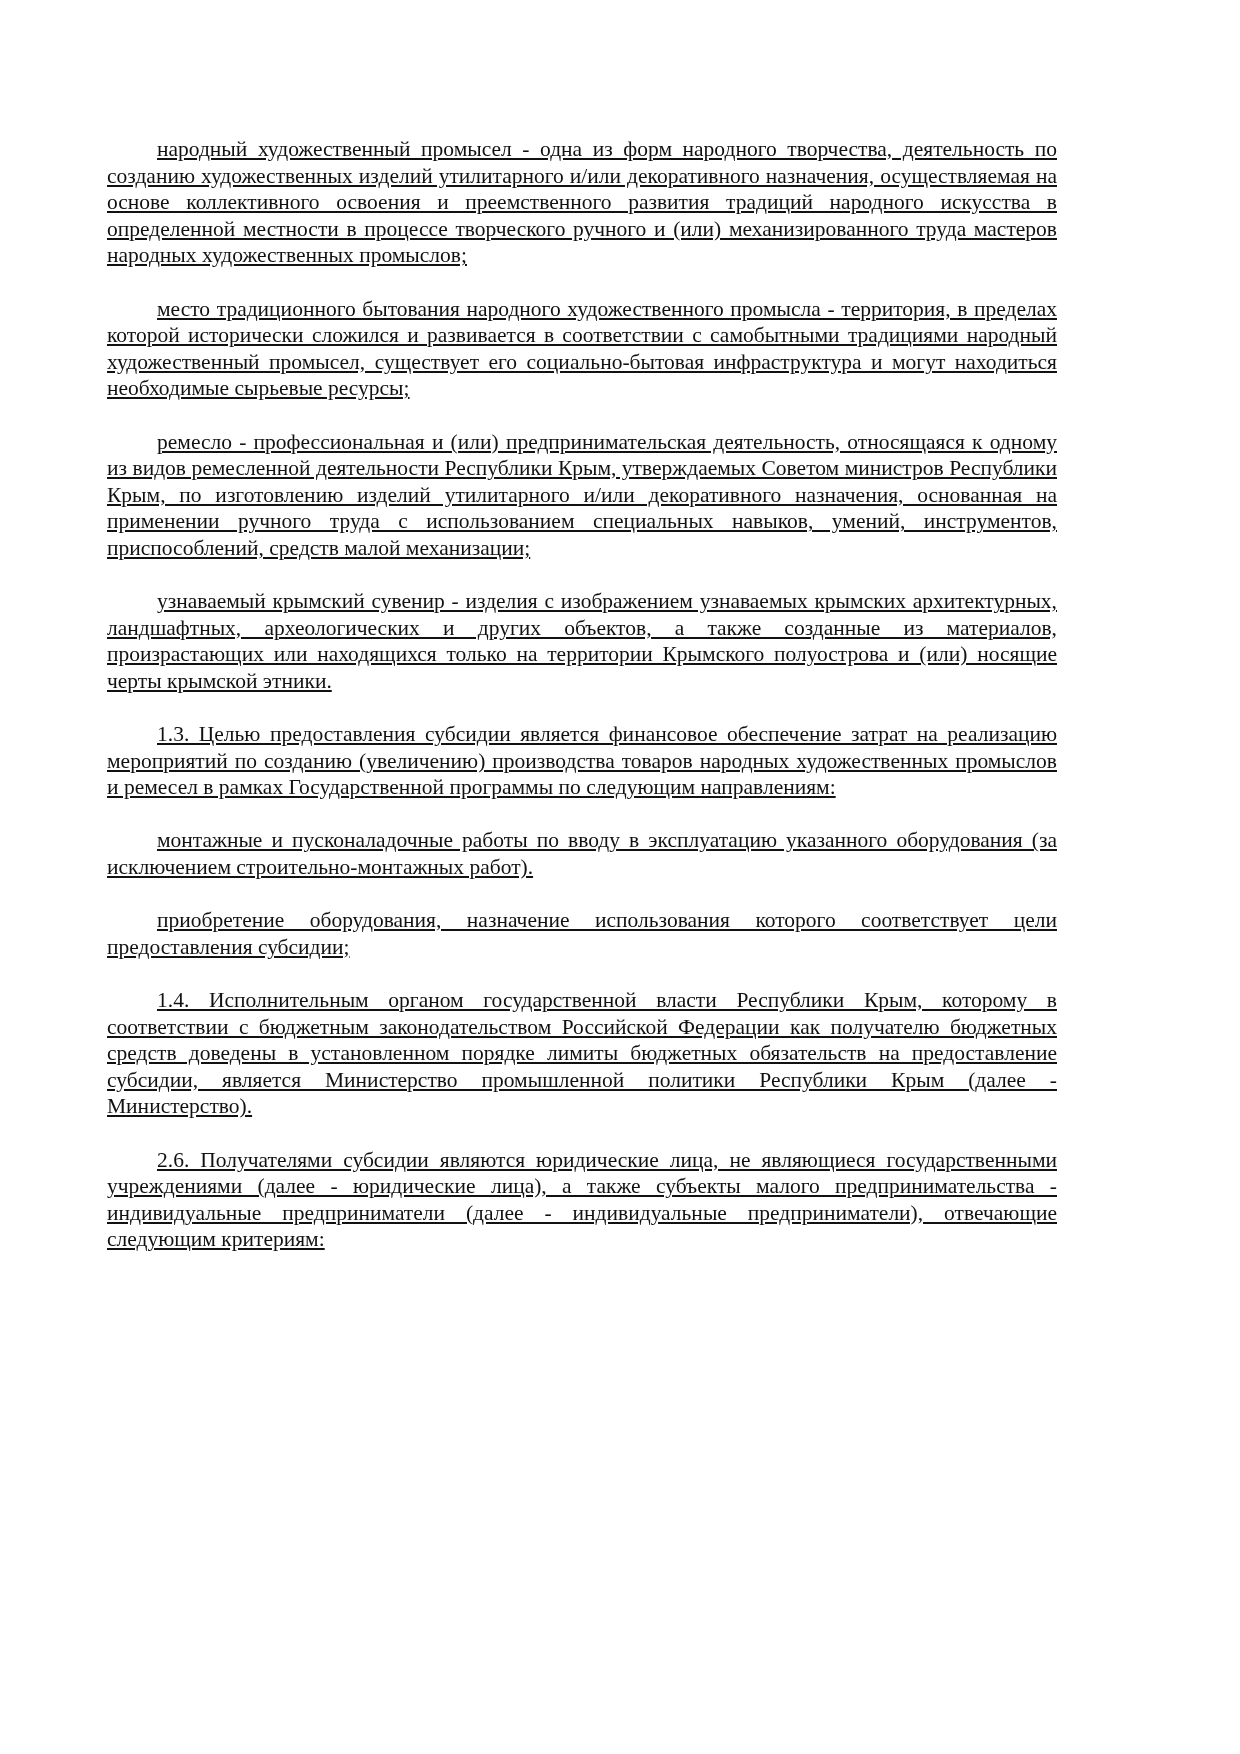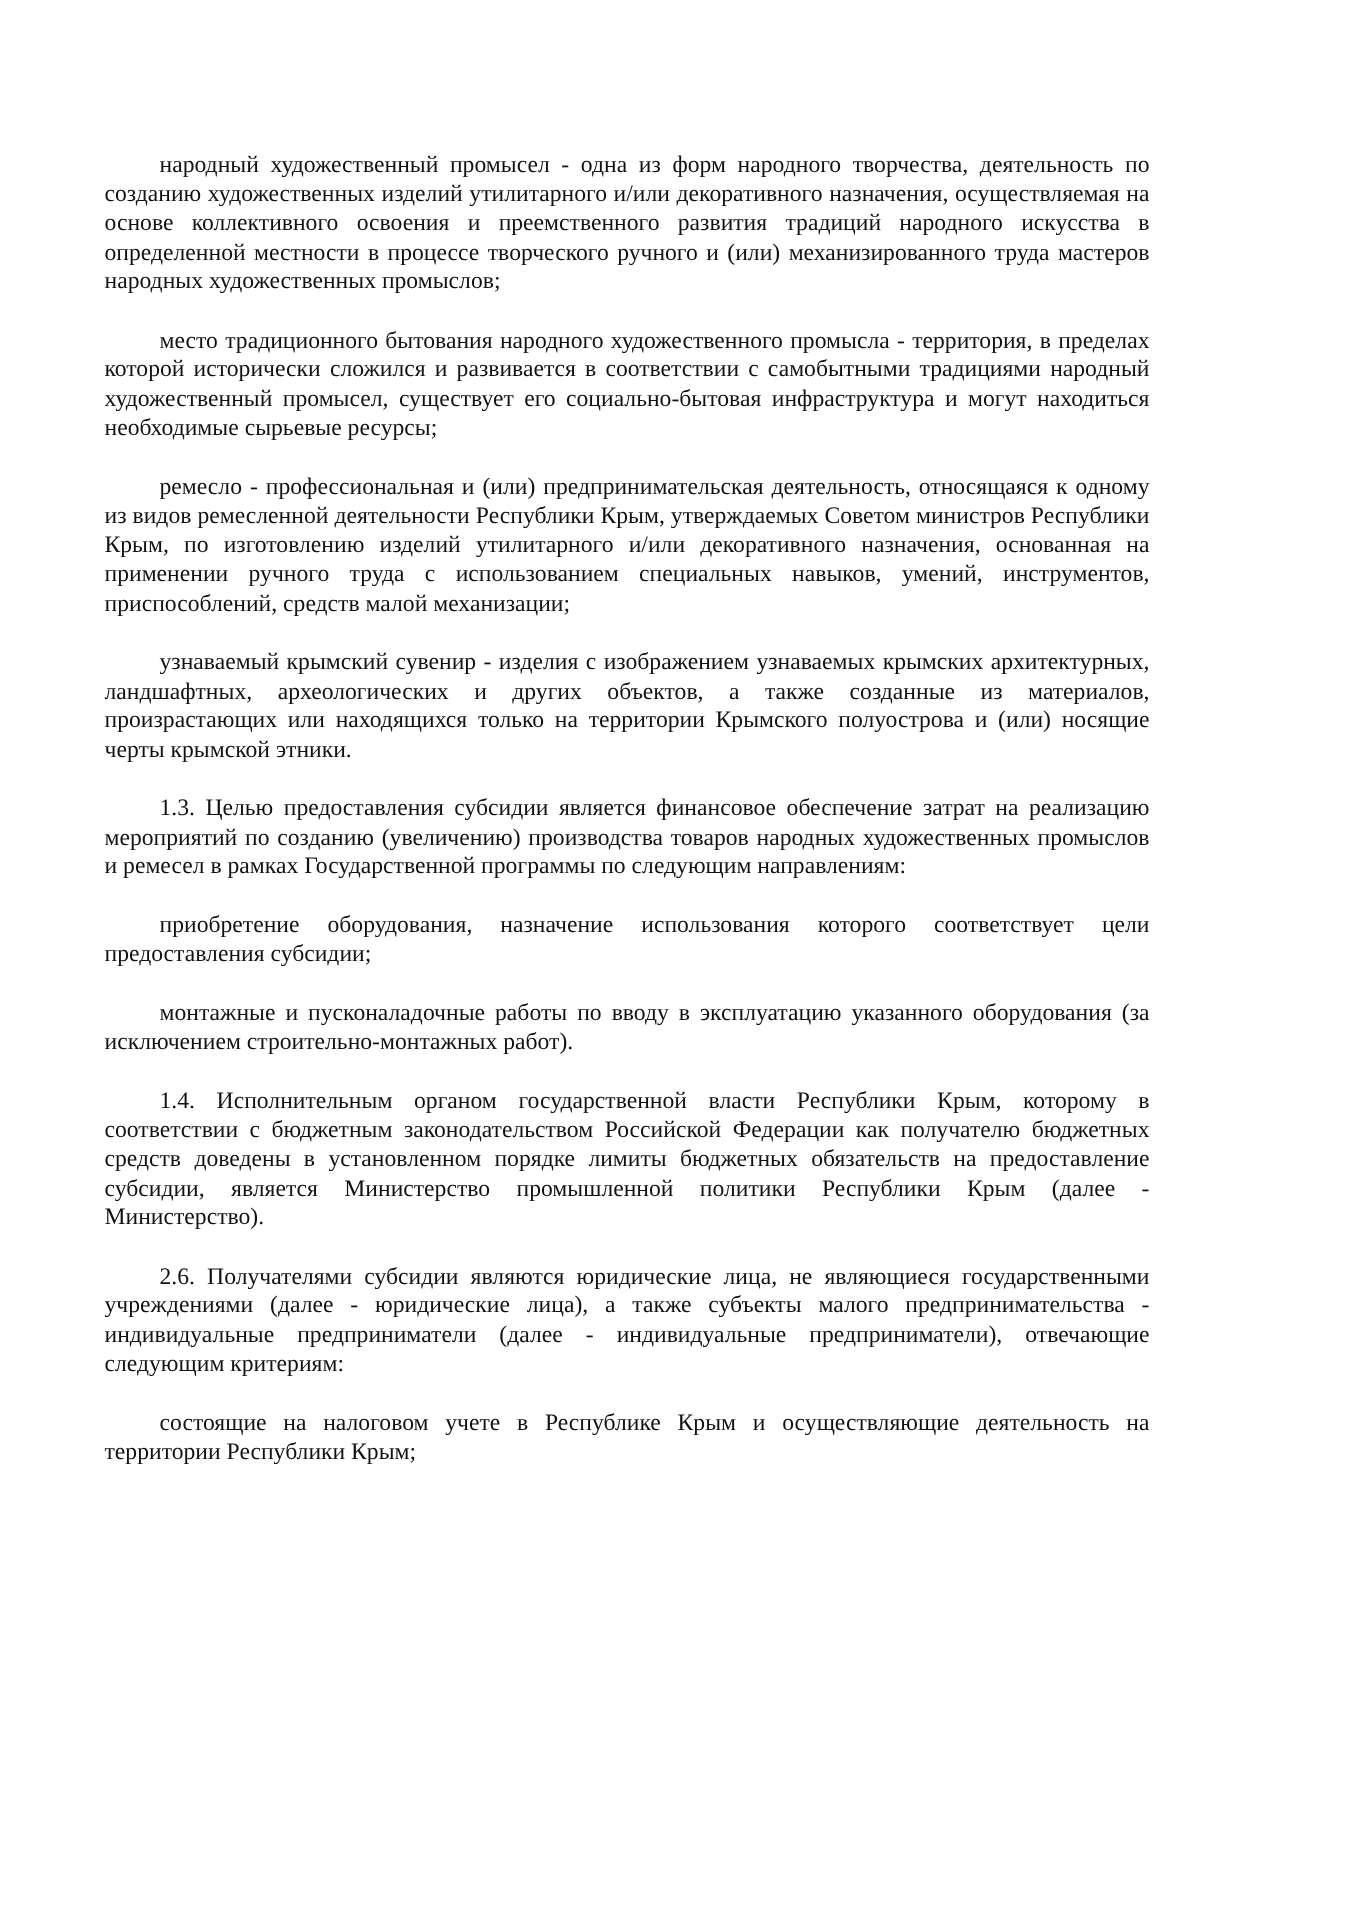--- a/index.html
+++ b/index.html
@@ -1,42 +1,42 @@
 <!DOCTYPE html>
 <html><head>
 <meta charset="utf-8">
 <style>
   html, body { margin: 0; padding: 0; background: #ffffff; }
   body { width: 1240px; height: 1754px; position: relative; overflow: hidden; }
   .page {
     position: absolute;
-    left: 95px;
+    left: 107px;
     top: 136px;
     width: 950px;
     font-family: "Liberation Serif", "DejaVu Serif", serif;
     font-size: 21.5px;
     line-height: 26.6px;
     color: #111111;
+    text-decoration: underline;
   }
   .para {
     margin: 0 0 26.6px 0;
     text-align: justify;
     text-indent: 50px;
   }
   .para.last {
     text-align-last: justify;
   }
 </style>
 </head>
 <body>
 
 <div class="page">
   <p class="para">народный художественный промысел - одна из форм народного творчества, деятельность по созданию художественных изделий утилитарного и/или декоративного назначения, осуществляемая на основе коллективного освоения и преемственного развития традиций народного искусства в определенной местности в процессе творческого ручного и (или) механизированного труда мастеров народных художественных промыслов;</p>
   <p class="para">место традиционного бытования народного художественного промысла - территория, в пределах которой исторически сложился и развивается в соответствии с самобытными традициями народный художественный промысел, существует его социально-бытовая инфраструктура и могут находиться необходимые сырьевые ресурсы;</p>
   <p class="para">ремесло - профессиональная и (или) предпринимательская деятельность, относящаяся к одному из видов ремесленной деятельности Республики Крым, утверждаемых Советом министров Республики Крым, по изготовлению изделий утилитарного и/или декоративного назначения, основанная на применении ручного труда с использованием специальных навыков, умений, инструментов, приспособлений, средств малой механизации;</p>
   <p class="para">узнаваемый крымский сувенир - изделия с изображением узнаваемых крымских архитектурных, ландшафтных, археологических и других объектов, а также созданные из материалов, произрастающих или находящихся только на территории Крымского полуострова и (или) носящие черты крымской этники.</p>
   <p class="para">1.3. Целью предоставления субсидии является финансовое обеспечение затрат на реализацию мероприятий по созданию (увеличению) производства товаров народных художественных промыслов и ремесел в рамках Государственной программы по следующим направлениям:</p>
+  <p class="para">монтажные и пусконаладочные работы по вводу в эксплуатацию указанного оборудования (за исключением строительно-монтажных работ).</p>
   <p class="para">приобретение оборудования, назначение использования которого соответствует цели предоставления субсидии;</p>
-  <p class="para">монтажные и пусконаладочные работы по вводу в эксплуатацию указанного оборудования (за исключением строительно-монтажных работ).</p>
   <p class="para">1.4. Исполнительным органом государственной власти Республики Крым, которому в соответствии с бюджетным законодательством Российской Федерации как получателю бюджетных средств доведены в установленном порядке лимиты бюджетных обязательств на предоставление субсидии, является Министерство промышленной политики Республики Крым (далее - Министерство).</p>
   <p class="para">2.6. Получателями субсидии являются юридические лица, не являющиеся государственными учреждениями (далее - юридические лица), а также субъекты малого предпринимательства - индивидуальные предприниматели (далее - индивидуальные предприниматели), отвечающие следующим критериям:</p>
-  <p class="para">состоящие на налоговом учете в Республике Крым и осуществляющие деятельность на территории Республики Крым;</p>
 </div>
 
 </body></html>

